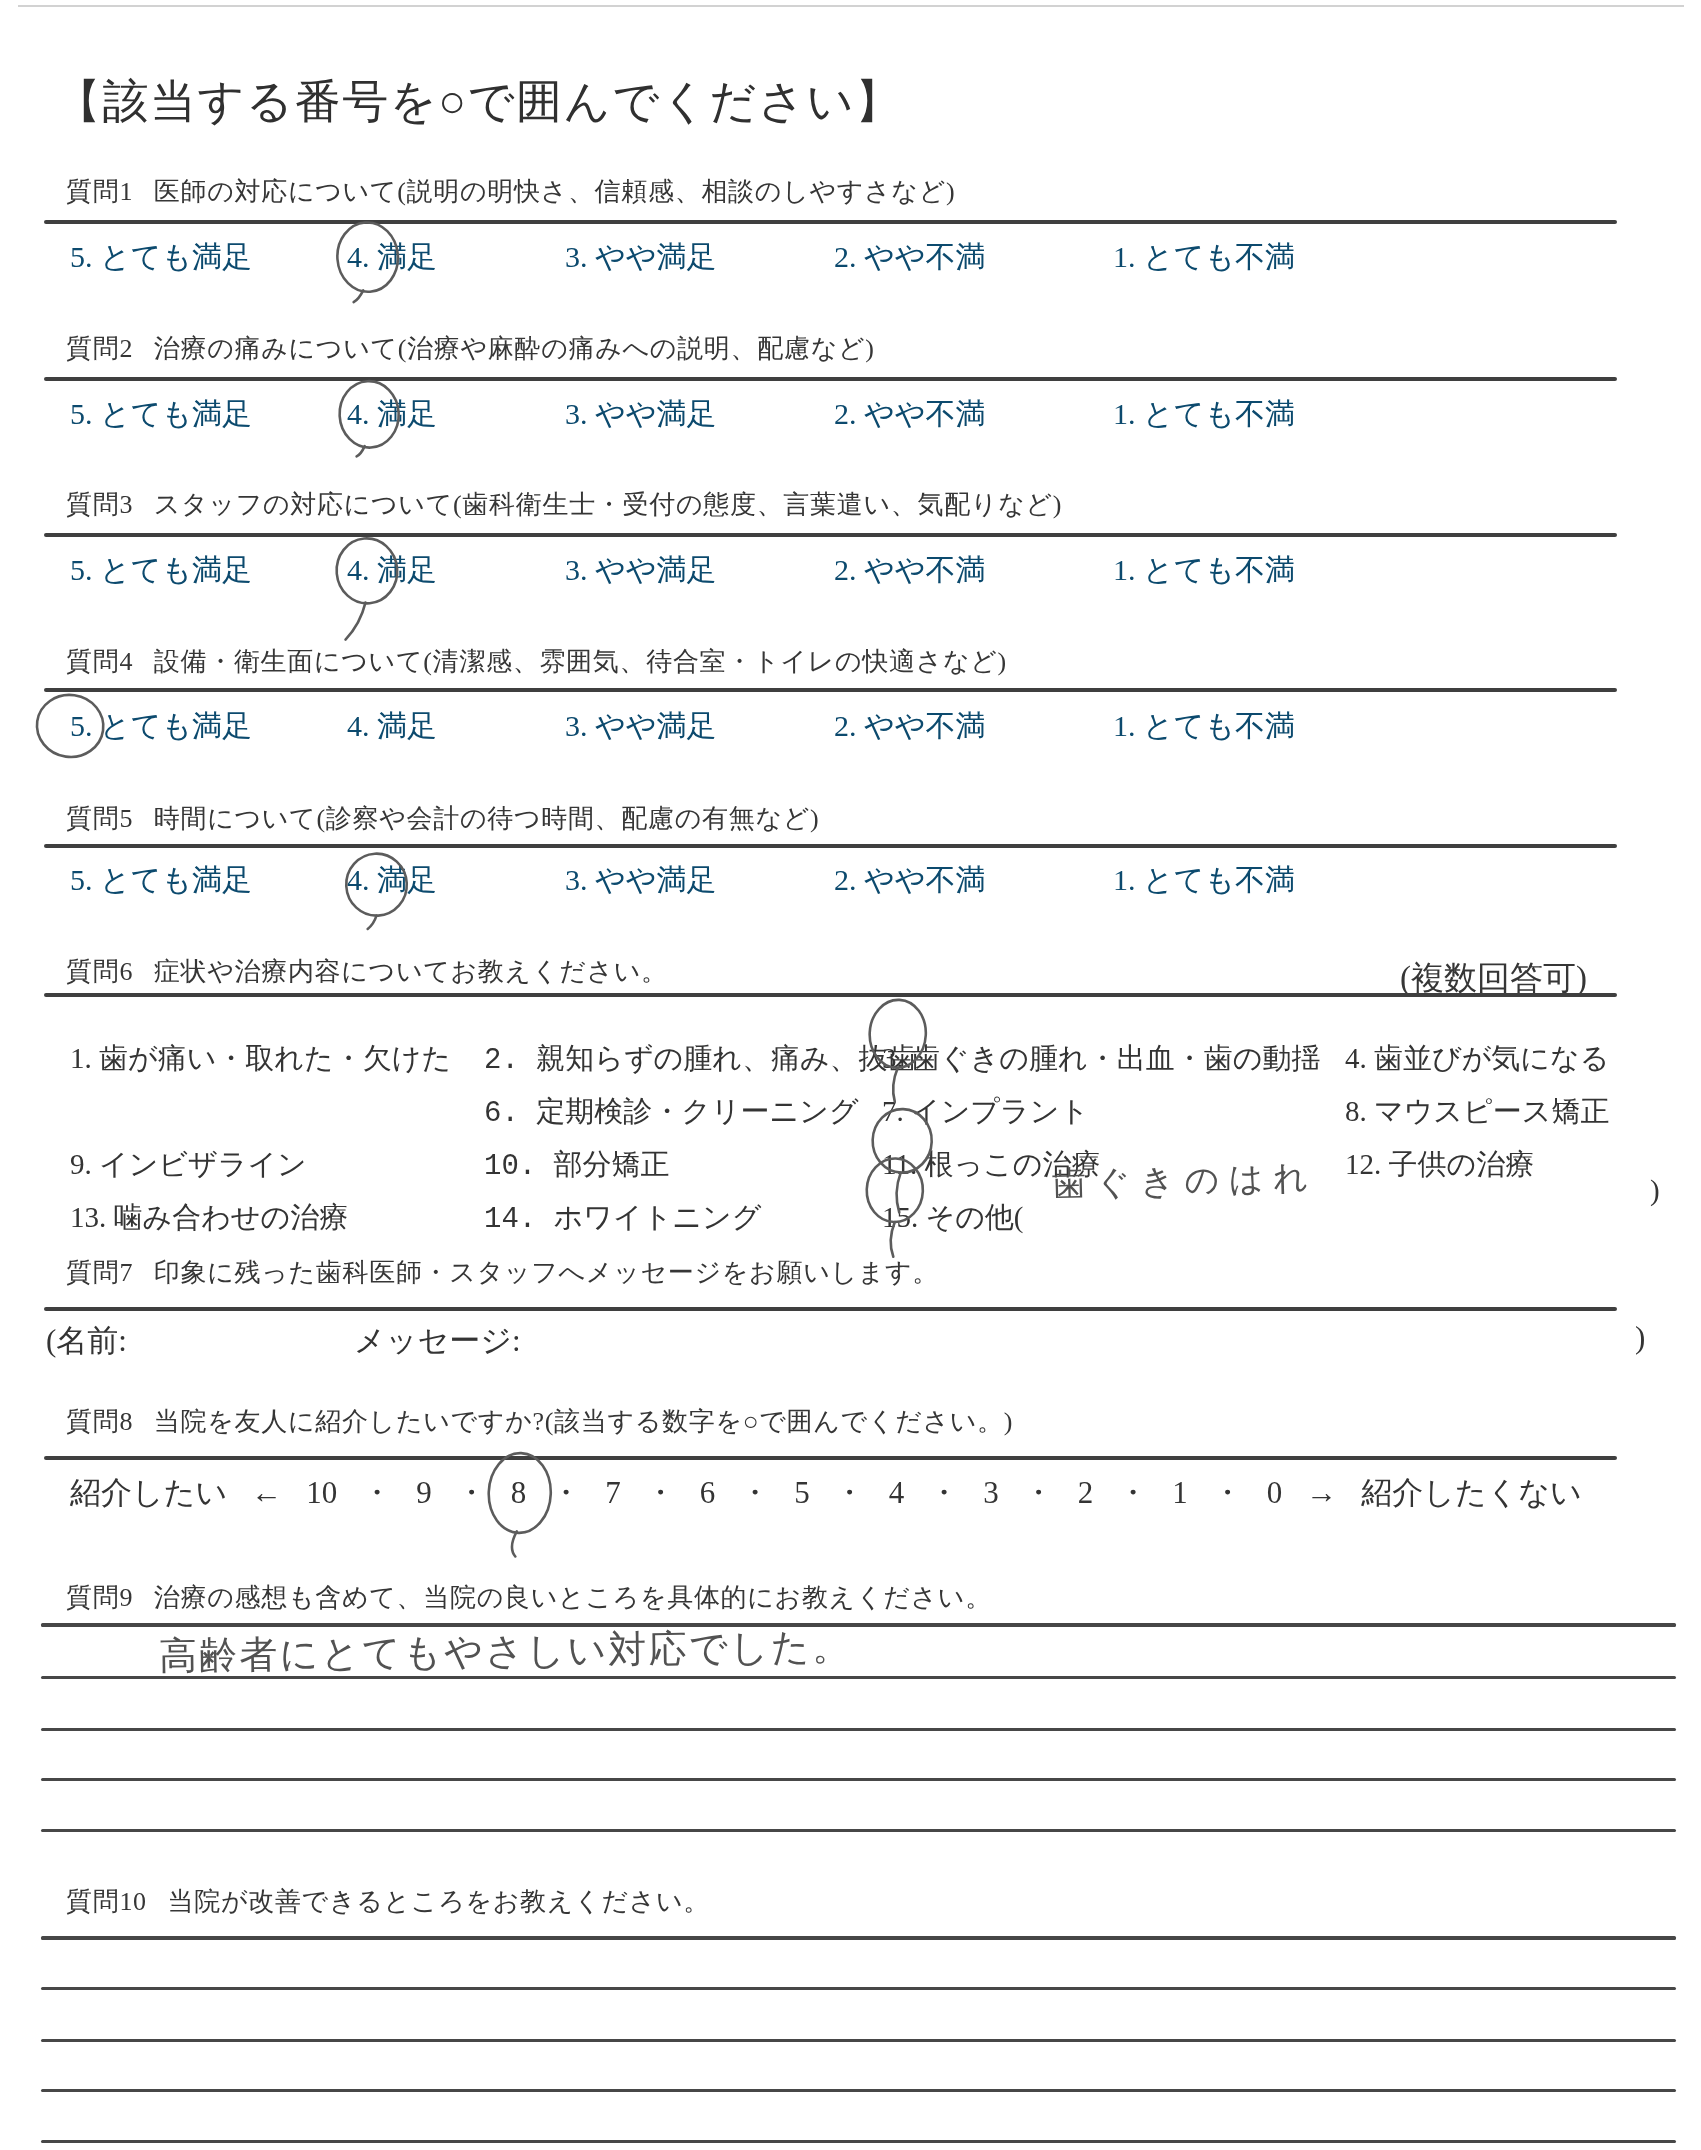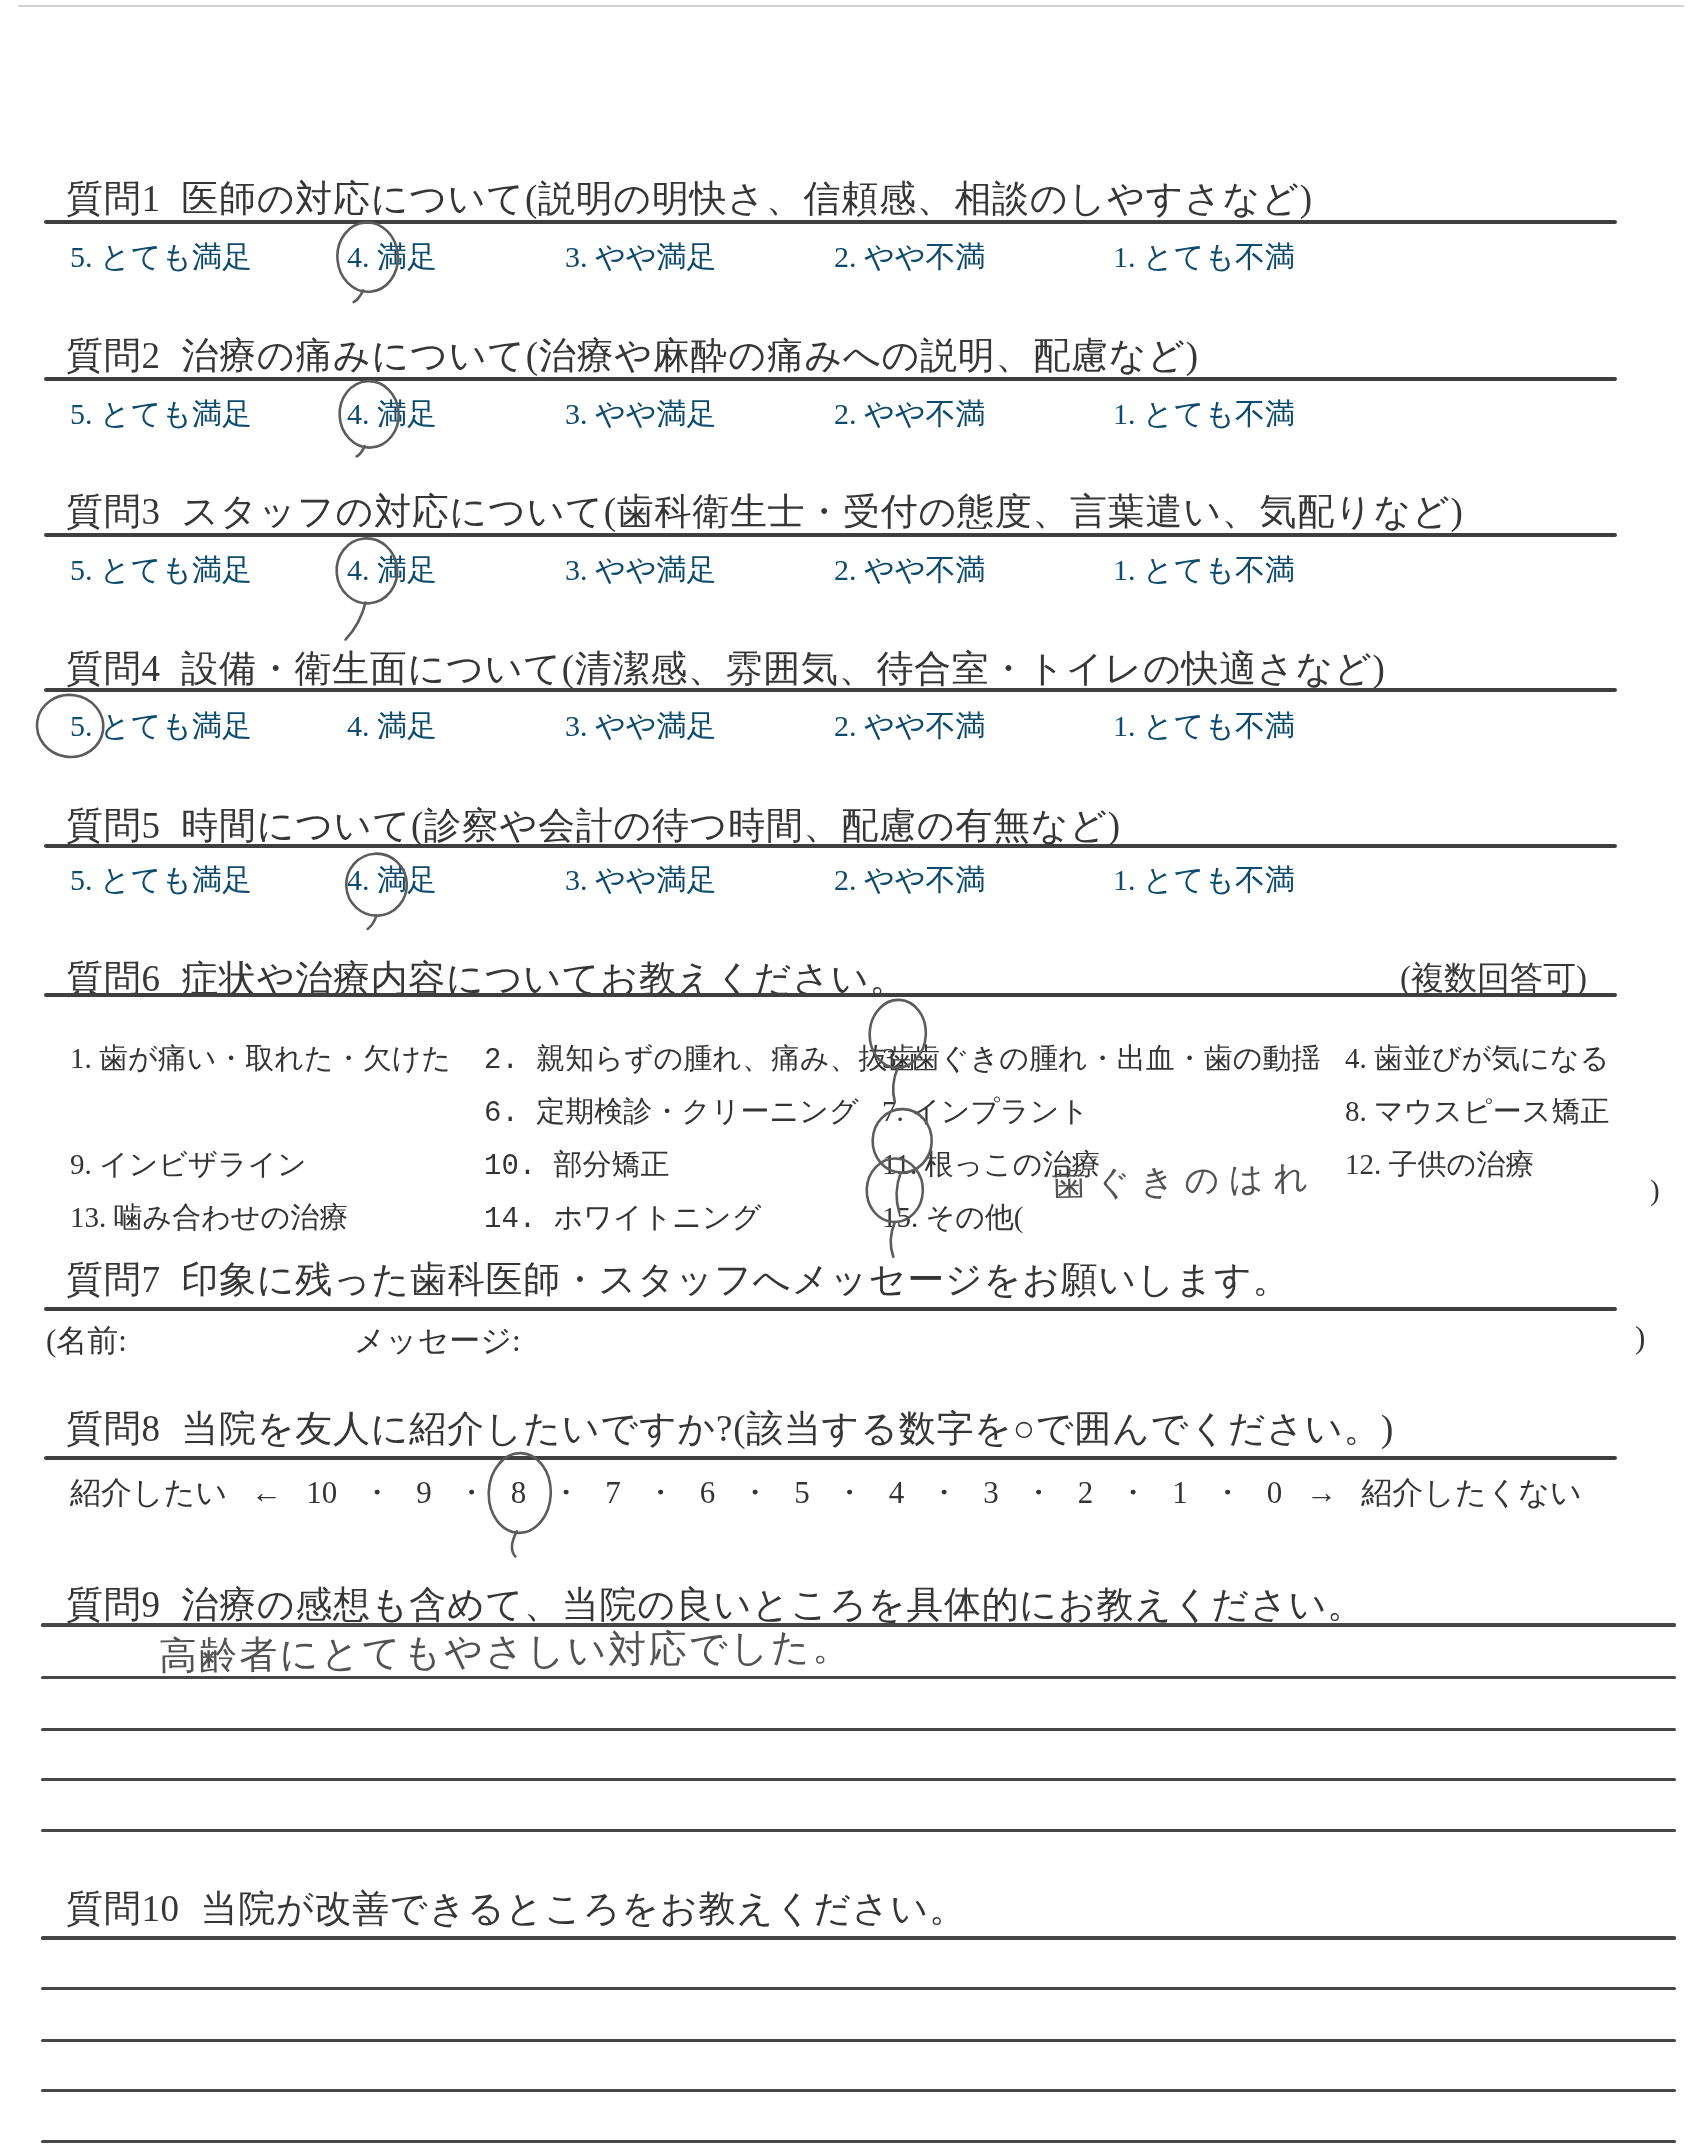--- a/index.html
+++ b/index.html
@@ -7,21 +7,21 @@
     position:relative; width:1701px; height:2151px; background:#ffffff;
     font-family:"Liberation Serif","DejaVu Serif",serif; color:#3c3c3c;
     overflow:hidden;
   }
   .scan-edge { position:absolute; top:5.2px; left:17.7px; width:1666px; height:2.2px; background:#d2d2d2; }
   .title {
     position:absolute; top:71px; left:55px; font-size:46px; letter-spacing:1.5px;
     color:#303030; white-space:nowrap; font-weight:500;
   }
   .q { position:absolute; left:0; width:1701px; }
-  .qh { position:absolute; top:0; left:66px; font-size:37px; white-space:nowrap; color:#363636; letter-spacing:0.7px; }
+  .qh { position:absolute; top:0; left:66px; font-size:26px; white-space:nowrap; color:#363636; letter-spacing:0.7px; }
   .qh .ql { display:inline-block; margin-right:20.7px; }
   .rule { position:absolute; left:44px; width:1573px; height:3.7px; background:#3f3f3f; border-radius:2.2px; }
   .ansline { position:absolute; left:41px; width:1635px; height:3px; background:#474747; border-radius:1.5px; }
   .optrow { position:absolute; top:63px; left:0; width:1701px; height:41px; }
   .opt { position:absolute; top:0; font-size:30px; white-space:nowrap; color:#0c4a6e; }
   .o5 { left:70px; } .o4 { left:347px; } .o3 { left:565px; } .o2 { left:834px; } .o1 { left:1113px; }
   .q6row { position:absolute; left:0; width:1701px; height:38px; }
   .q6opt { position:absolute; top:0; font-size:29px; white-space:nowrap; color:#343434;margin-top:24px; }
   .c1 { left:70px; } .c2 { left:484px;font-family:Liberation Mono, monospace; } .c3 { left:882px; } .c4 { left:1345px; }
   .q6note { position:absolute; top:1.5px; right:114px; font-size:33px; color:#363636; white-space:nowrap; }
@@ -39,20 +39,21 @@
   .hand-q9 { top:46px; left:159px; font-size:38px; letter-spacing:2.2px; transform:rotate(-0.8deg); }
   .overlay { position:absolute; top:0; left:0; width:1701px; height:2151px; pointer-events:none; }
   .overlay ellipse, .overlay path { fill:none; stroke:#5c5c5c; stroke-width:3.5; stroke-linecap:round; }
 </style>
 </head>
 <body>
 
 <div class="page">
   <div class="scan-edge"></div>
 
+  <div class="title">【該当する番号を○で囲んでください】</div>
 
   <section class="q" style="top:174px">
     <div class="qh">
       <span class="ql">質問1</span><span>医師の対応について(説明の明快さ、信頼感、相談のしやすさなど)</span>
     </div>
     <div class="rule" style="top:46px"></div>
     <div class="optrow">
       <span class="opt o5">5. とても満足</span>
       <span class="opt o4">4. 満足</span>
       <span class="opt o3">3. やや満足</span>

